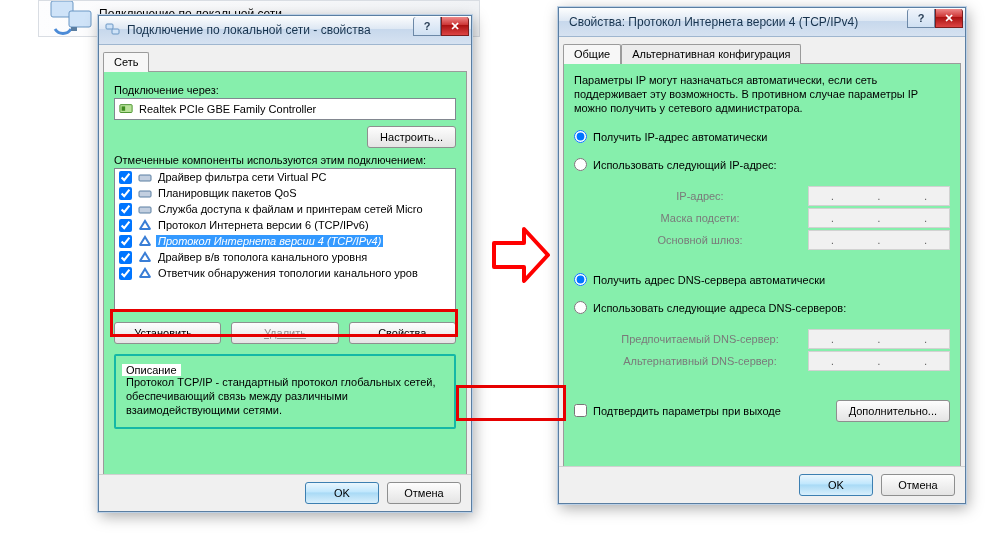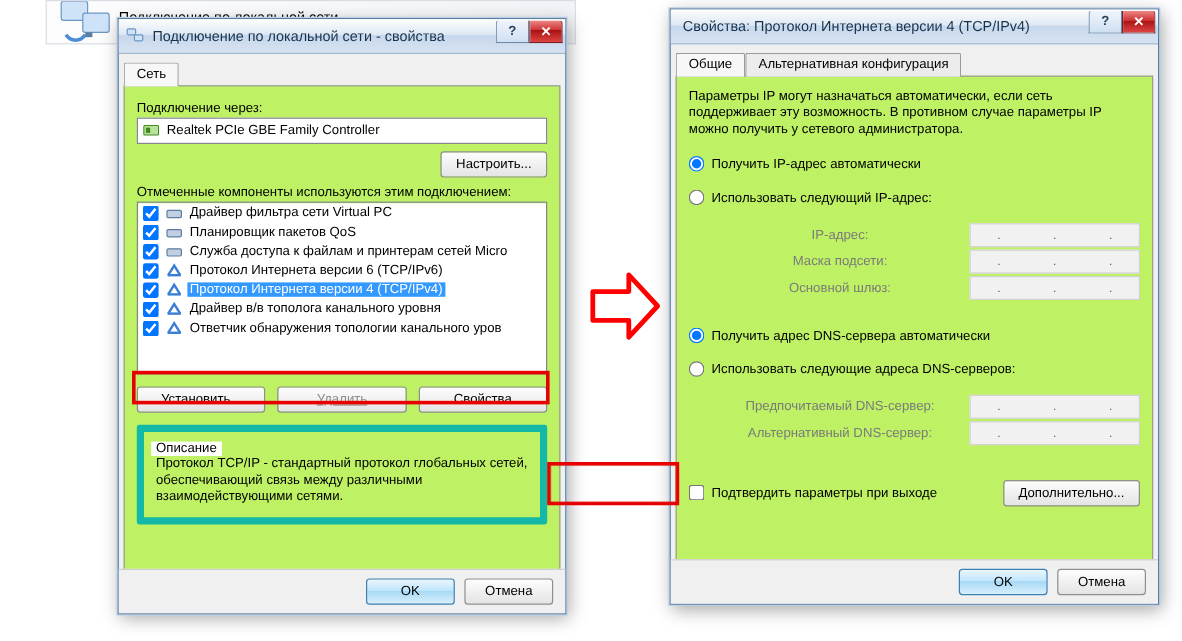--- a/index.html
+++ b/index.html
@@ -84,21 +84,21 @@
     font-size: 11px;
     border: 1px solid #9b9b9b;
     border-bottom: none;
     border-radius: 2px 2px 0 0;
     background: #f7f7f7;
     position: relative; top: 1px;
   }
   .tabpage {
     margin: 0 4px 4px 4px;
     border: 1px solid #9b9b9b;
-    background: #bef264;
+    background: #86efac;
     padding: 8px 10px 10px 10px;
   }
   .win-left .tabpage { height: 400px; }
   .win-right .tabpage { height: 398px; }
   .section-label { margin: 4px 0 2px 0; }
   
   .sunken {
     border: 1px solid #828790;
     background: #fff;
     padding: 3px 4px;
@@ -112,21 +112,21 @@
     overflow-y: hidden;
   }
   .complist-inner { min-width: 380px; }
   .comp-row {
     display: flex; align-items: center; gap: 4px;
     padding: 1px 2px;
     white-space: nowrap;
   }
   .comp-row.sel { }
   .comp-row .rowtext { padding: 0 2px; }
-  .comp-row.sel .rowtext { background: #3399ff; color: #fff; }
+  .comp-row.sel .rowtext { background: #3399ff; color: #fff; font-style: italic; }
   .comp-row input[type=checkbox] { margin: 0 2px 0 2px; }
   .mini-icon {
     width: 14px; height: 14px;
     display: inline-flex; align-items: center; justify-content: center;
     font-size: 10px;
   }
   .hilite {
     border: 3px solid #e60000;
     position: absolute;
     pointer-events: none;
@@ -145,21 +145,21 @@
     background: linear-gradient(#fdfdfd,#e4e4e4);
     border: 1px solid #8e8f8f;
     border-radius: 3px;
   }
   button.wbtn:disabled { color: #8e8e8e; text-decoration: underline; }
   button.wbtn.primary {
     background: linear-gradient(#eaf6fd,#bee6fd 47%,#a7d9f5 48%,#d8effc);
     border-color: #3c7fb1;
   }
   .fieldset {
-    border: 6px solid #14b8a6;
+    border: 2px solid #14b8a6;
     border-radius: 2px;
     padding: 8px 10px 10px 10px;
     margin-top: 6px;
   }
   .fieldset-label {
     margin-top: -14px; margin-left: -4px;
     background: #fff; display: inline-block; padding: 0 4px;
   }
   
   .dlg-foot {

